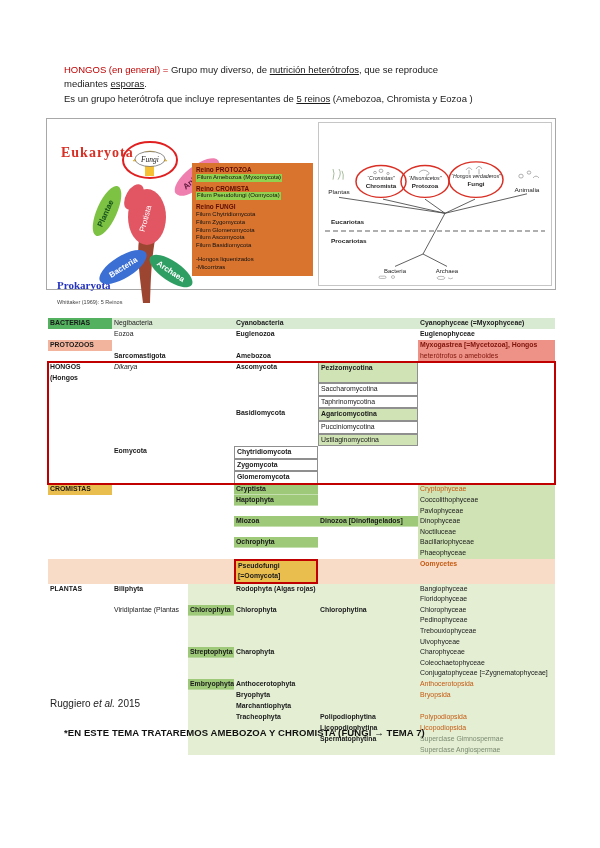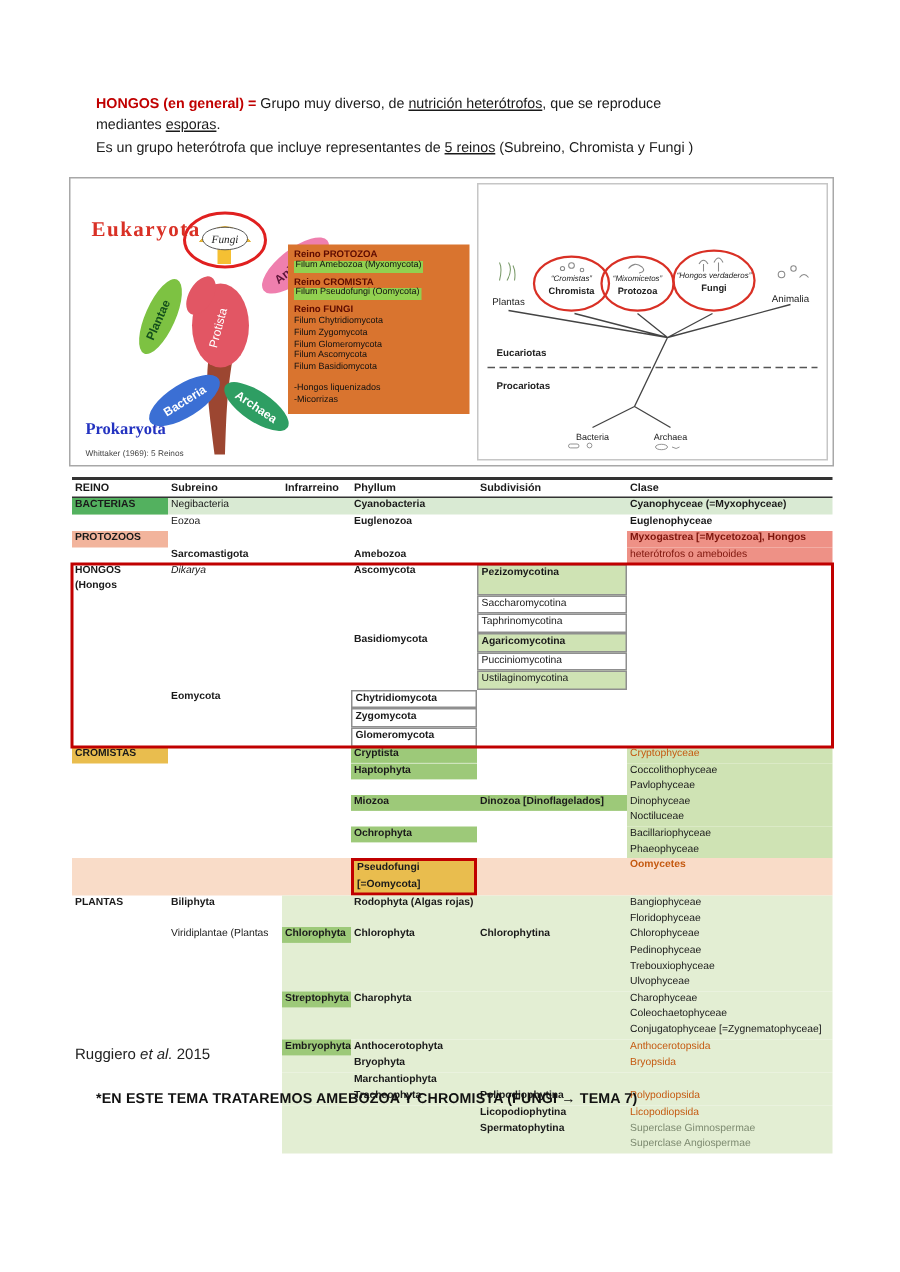--- a/index.html
+++ b/index.html
@@ -1,26 +1,26 @@
 <!DOCTYPE html>
 <html><head>
 <meta charset="utf-8">
 <style>
   *{margin:0;padding:0;box-sizing:border-box}
   html,body{background:#fff}
   body{width:600px;height:848px;position:relative;font-family:"Liberation Sans",sans-serif;color:#1a1a1a;overflow:hidden}
 
   
   .intro{position:absolute;left:64px;top:63px;width:478px;font-size:9.5px;line-height:14px}
-  .intro .title{color:#c00000;font-weight:bold}
+  .intro .title{color:#c00000;font-weight:normal}
   .u{text-decoration:underline}
   .intro .second{margin-top:1px}
 
   
-  .figure{position:absolute;left:46px;top:118px;width:510px;height:193px;border:1px solid #a8a8a8;display:flex;background:#fff}
+  .figure{position:absolute;left:46px;top:118px;width:510px;height:172px;border:1px solid #a8a8a8;display:flex;background:#fff}
   .fig-left{position:relative;width:268px;height:100%}
   .fig-right{position:relative;flex:1;margin:3px;border:1px solid #c6c6c6;background:#fff}
 
   
   .legend{position:absolute;right:2px;top:44px;width:121px;background:#d9742f;padding:3px 4px 4px 4px;font-size:6px;line-height:7.8px;color:#101010}
   .legend .h{color:#5e0b00;font-weight:bold;font-size:6.4px;margin-top:3px}
   .legend .h:first-child{margin-top:0}
   .legend .hl{background:#92d050;width:fit-content;padding:0 1px}
   .legend .gap{margin-top:6px}
 
@@ -50,21 +50,21 @@
 </style>
 </head>
 <body>
 
 <div class="intro">
   <div>
     <span class="title">HONGOS (en general) = </span><span>Grupo muy diverso, de </span><span class="u">nutrición heterótrofos</span><span>, que se reproduce</span><br>
     <span>mediantes </span><span class="u">esporas</span><span>.</span>
   </div>
   <div class="second">
-    <span>Es un grupo heterótrofa que incluye representantes de </span><span class="u">5 reinos</span><span> (Subreino, Chromista y Fungi )</span>
+    <span>Es un grupo heterótrofa que incluye representantes de </span><span class="u">5 reinos</span><span> (Amebozoa, Chromista y Eozoa )</span>
   </div>
 </div>
 
 <div class="figure">
 
   <div class="fig-left">
     <svg width="268" height="191" viewBox="0 0 268 191">
 
       <path d="M96,184 C92,150 88,128 95,108 L110,110 C104,140 104,158 103,184 Z" fill="#9c4631"></path>
 
@@ -155,28 +155,20 @@
       <text x="157" y="71" text-anchor="middle" font-size="6.2" font-weight="bold" fill="#222">Fungi</text>
       <text x="12" y="114" font-size="6.5" font-weight="bold" fill="#222">Eucariotas</text>
       <text x="12" y="136" font-size="6.5" font-weight="bold" fill="#222">Procariotas</text>
       <text x="76" y="170" text-anchor="middle" font-size="6" fill="#222">Bacteria</text>
       <text x="128" y="170" text-anchor="middle" font-size="6" fill="#222">Archaea</text>
     </svg>
   </div>
 </div>
 
 <div class="table" id="taxo-table">
-    <div class="trow thead">
-      <div class="tcell">REINO</div>
-      <div class="tcell">Subreino</div>
-      <div class="tcell">Infrarreino</div>
-      <div class="tcell">Phyllum</div>
-      <div class="tcell">Subdivisión</div>
-      <div class="tcell">Clase</div>
-    </div>
     <div class="tsection">
       <div class="trow" style="background-color: rgb(217, 234, 211);">
         <div class="tcell b bgKGreen">BACTERIAS</div>
         <div class="tcell">Negibacteria</div>
         <div class="tcell"></div>
         <div class="tcell b">Cyanobacteria</div>
         <div class="tcell"></div>
         <div class="tcell b">Cyanophyceae (=Myxophyceae)</div>
       </div>
       <div class="trow">

